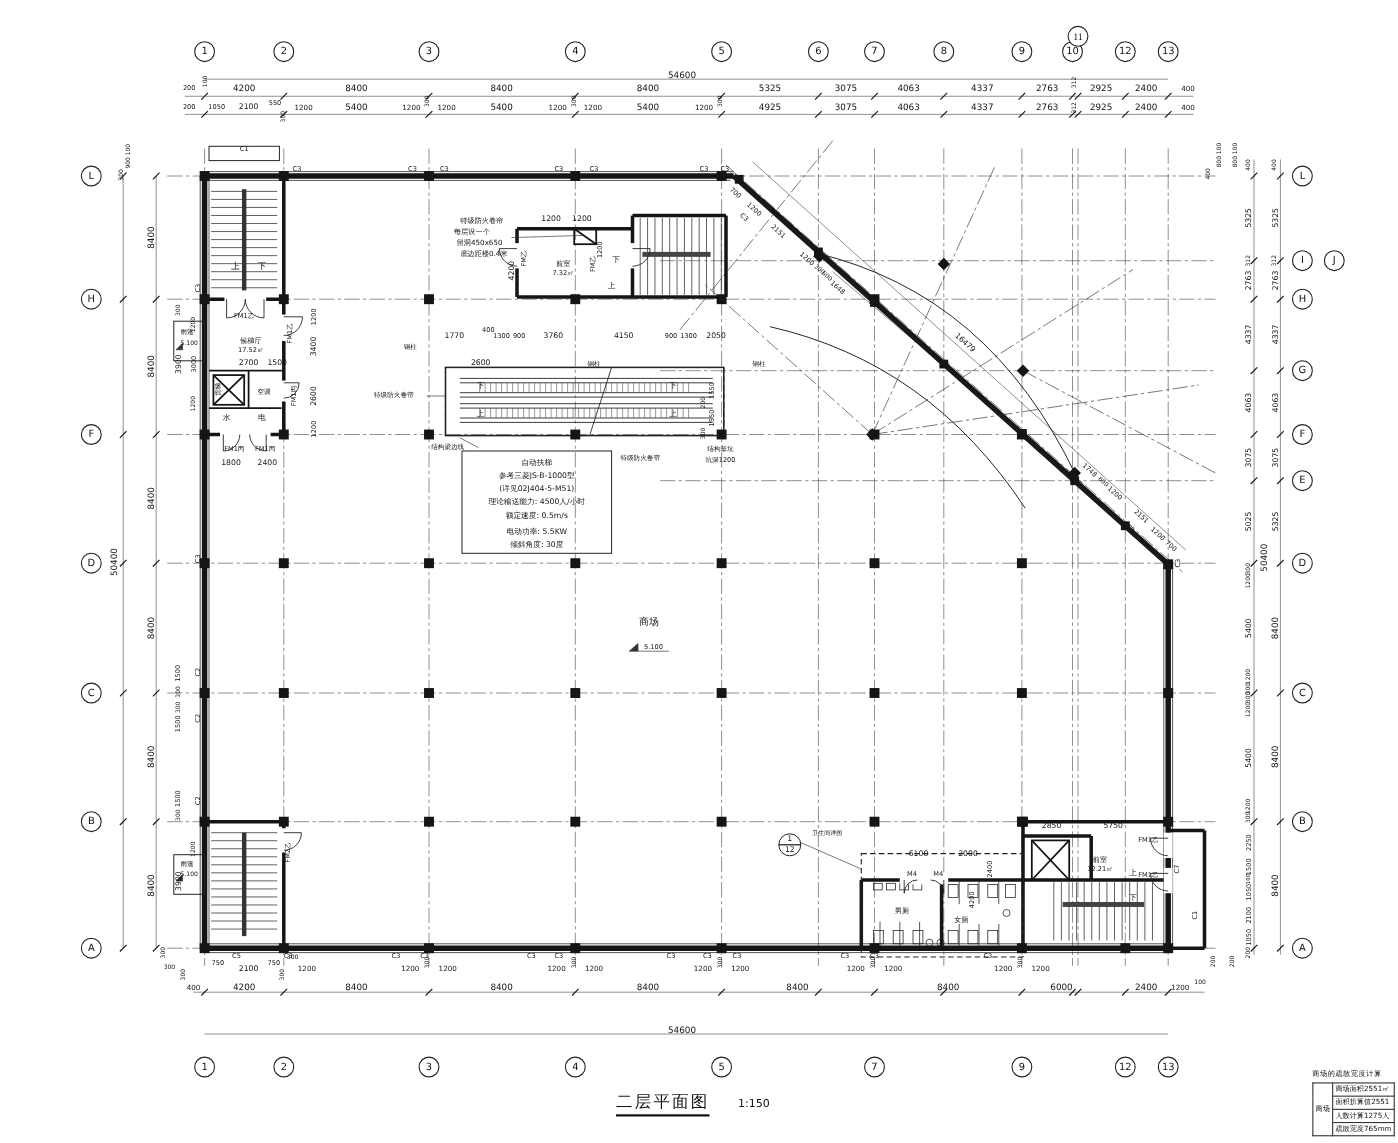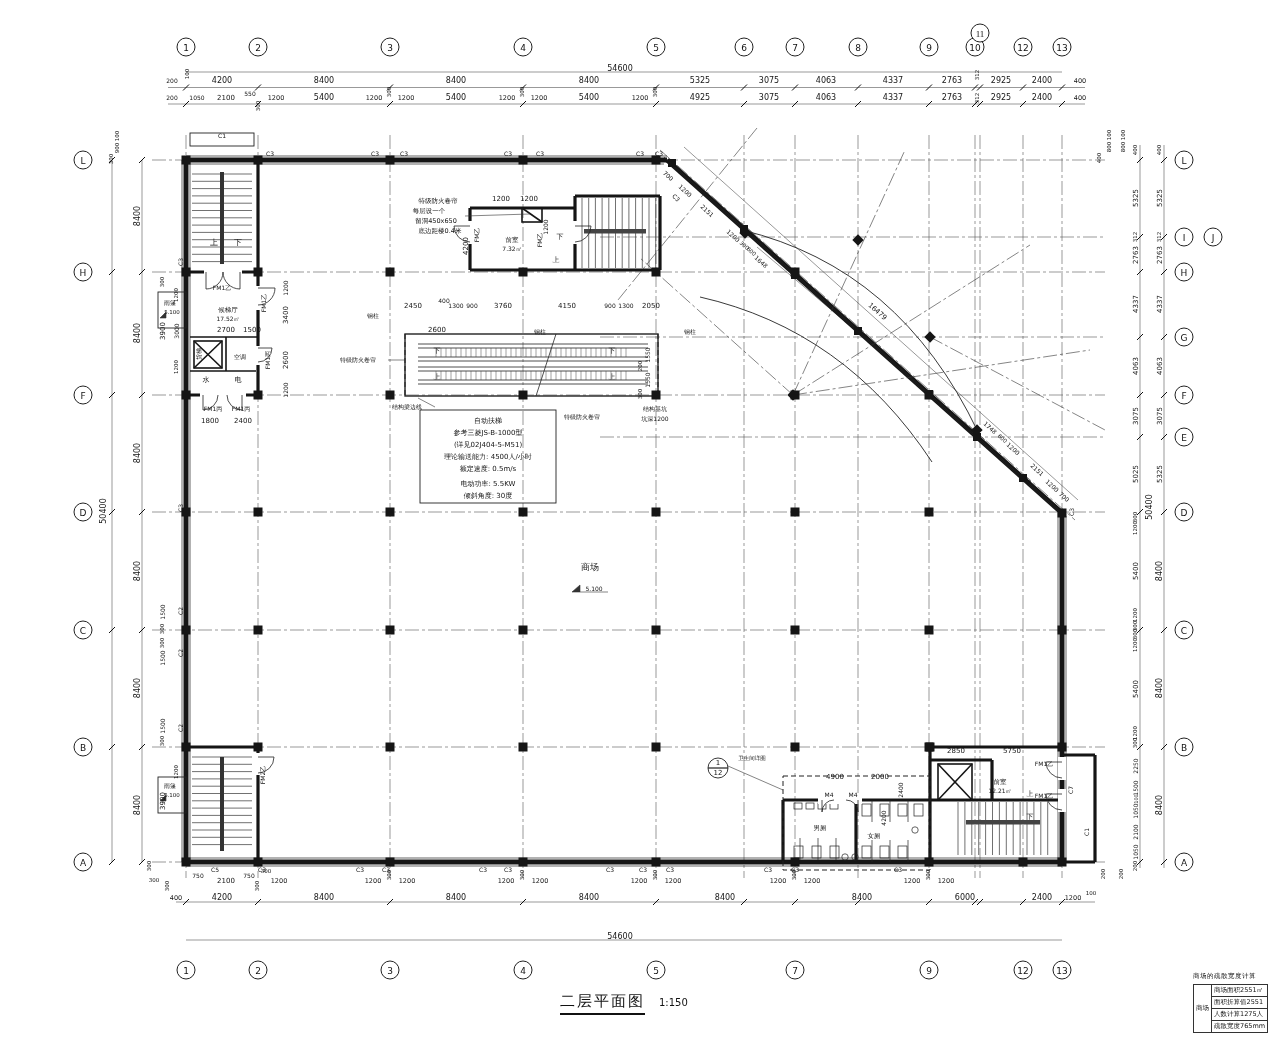--- a/index.html
+++ b/index.html
@@ -4,21 +4,21 @@
 <style>
   html,body{margin:0;padding:0;background:#fff;}
   #page{position:relative;width:1271px;height:1039px;background:#fff;overflow:hidden;
         font-family:"DejaVu Sans",sans-serif;color:#111;}
   #plan-svg{position:absolute;left:0;top:0;}
   .lbl{position:absolute;white-space:nowrap;color:#141414;line-height:1;
        transform:translate(-50%,-50%);}
   .bubble{position:absolute;width:17px;height:17px;border:1px solid #222;border-radius:50%;
           background:#fff;font-size:9px;display:flex;align-items:center;justify-content:center;
           transform:translate(-50%,-50%);color:#111;}
-  #drawing-title{position:absolute;left:560px;top:992px;display:flex;align-items:baseline;gap:14px;}
+  #drawing-title{position:absolute;left:560px;top:992px;display:flex;align-items:baseline;gap:26px;}
   #drawing-title .t{font-size:15px;letter-spacing:2px;border-bottom:2.5px solid #111;padding-bottom:2px;}
   #drawing-title .s{font-size:10px;}
   #calc-table{position:absolute;left:1193px;top:972px;width:120px;}
   #calc-table .tt{font-size:6.5px;margin-bottom:3px;letter-spacing:0.5px;}
   #calc-table table{border-collapse:collapse;}
   #calc-table td{border:1px solid #333;font-size:6.5px;padding:1px 2px;white-space:nowrap;}
 </style>
 </head>
 <body>
 
@@ -764,21 +764,21 @@
       <div class="lbl" style="left: 546px; top: 227px; font-size: 6px; transform: translate(-50%, -50%) rotate(-90deg);">1200</div>
       <div class="lbl" style="left: 477px; top: 235px; font-size: 6px; transform: translate(-50%, -50%) rotate(-90deg);">FM乙</div>
       <div class="lbl" style="left: 540px; top: 240px; font-size: 6px; transform: translate(-50%, -50%) rotate(-90deg);">FM乙</div>
       <div class="lbl" style="left: 512px; top: 240px; font-size: 6.5px; transform: translate(-50%, -50%) rotate(0deg);">前室</div>
       <div class="lbl" style="left: 512px; top: 249px; font-size: 6px; transform: translate(-50%, -50%) rotate(0deg);">7.32㎡</div>
       <div class="lbl" style="left: 560px; top: 237px; font-size: 7px; transform: translate(-50%, -50%) rotate(0deg);">下</div>
       <div class="lbl" style="left: 556px; top: 260px; font-size: 7px; transform: translate(-50%, -50%) rotate(0deg);">上</div>
       <div class="lbl" style="left: 373px; top: 316px; font-size: 6px; transform: translate(-50%, -50%) rotate(0deg);">钢柱</div>
       <div class="lbl" style="left: 540px; top: 332px; font-size: 6px; transform: translate(-50%, -50%) rotate(0deg);">钢柱</div>
       <div class="lbl" style="left: 690px; top: 332px; font-size: 6px; transform: translate(-50%, -50%) rotate(0deg);">钢柱</div>
-      <div class="lbl" style="left: 413px; top: 306px; font-size: 7px; transform: translate(-50%, -50%) rotate(0deg);">2450</div>
+      <div class="lbl" style="left: 413px; top: 306px; font-size: 7px; transform: translate(-50%, -50%) rotate(0deg);">1770</div>
       <div class="lbl" style="left: 444px; top: 301px; font-size: 6px; transform: translate(-50%, -50%) rotate(0deg);">400</div>
       <div class="lbl" style="left: 456px; top: 306px; font-size: 6px; transform: translate(-50%, -50%) rotate(0deg);">1300</div>
       <div class="lbl" style="left: 472px; top: 306px; font-size: 6px; transform: translate(-50%, -50%) rotate(0deg);">900</div>
       <div class="lbl" style="left: 503px; top: 306px; font-size: 7px; transform: translate(-50%, -50%) rotate(0deg);">3760</div>
       <div class="lbl" style="left: 567px; top: 306px; font-size: 7px; transform: translate(-50%, -50%) rotate(0deg);">4150</div>
       <div class="lbl" style="left: 610px; top: 306px; font-size: 6px; transform: translate(-50%, -50%) rotate(0deg);">900</div>
       <div class="lbl" style="left: 626px; top: 306px; font-size: 6px; transform: translate(-50%, -50%) rotate(0deg);">1300</div>
       <div class="lbl" style="left: 651px; top: 306px; font-size: 7px; transform: translate(-50%, -50%) rotate(0deg);">2050</div>
       <div class="lbl" style="left: 437px; top: 330px; font-size: 7px; transform: translate(-50%, -50%) rotate(0deg);">2600</div>
       <div class="lbl" style="left: 358px; top: 360px; font-size: 6px; transform: translate(-50%, -50%) rotate(0deg);">特级防火卷帘</div>
@@ -813,21 +813,21 @@
       <div class="lbl" style="left: 761px; top: 262px; font-size: 6px; transform: translate(-50%, -50%) rotate(42deg);">1648</div>
       <div class="lbl" style="left: 877px; top: 312px; font-size: 7px; transform: translate(-50%, -50%) rotate(42deg);">16479</div>
       <div class="lbl" style="left: 990px; top: 428px; font-size: 6px; transform: translate(-50%, -50%) rotate(42deg);">1748</div>
       <div class="lbl" style="left: 1002px; top: 439px; font-size: 5.5px; transform: translate(-50%, -50%) rotate(42deg);">600</div>
       <div class="lbl" style="left: 1013px; top: 449px; font-size: 6px; transform: translate(-50%, -50%) rotate(42deg);">1200</div>
       <div class="lbl" style="left: 1037px; top: 470px; font-size: 6px; transform: translate(-50%, -50%) rotate(42deg);">2151</div>
       <div class="lbl" style="left: 1027px; top: 481px; font-size: 6px; transform: translate(-50%, -50%) rotate(42deg);">C3</div>
       <div class="lbl" style="left: 1052px; top: 486px; font-size: 6px; transform: translate(-50%, -50%) rotate(42deg);">1200</div>
       <div class="lbl" style="left: 1064px; top: 497px; font-size: 6px; transform: translate(-50%, -50%) rotate(42deg);">700</div>
       <div class="lbl" style="left: 1072px; top: 512px; font-size: 6px; transform: translate(-50%, -50%) rotate(-90deg);">C3</div>
-      <div class="lbl" style="left: 835px; top: 777px; font-size: 7px; transform: translate(-50%, -50%) rotate(0deg);">4900</div>
+      <div class="lbl" style="left: 835px; top: 777px; font-size: 7px; transform: translate(-50%, -50%) rotate(0deg);">6100</div>
       <div class="lbl" style="left: 880px; top: 777px; font-size: 7px; transform: translate(-50%, -50%) rotate(0deg);">2000</div>
       <div class="lbl" style="left: 901px; top: 790px; font-size: 6px; transform: translate(-50%, -50%) rotate(-90deg);">2400</div>
       <div class="lbl" style="left: 829px; top: 795px; font-size: 6px; transform: translate(-50%, -50%) rotate(0deg);">M4</div>
       <div class="lbl" style="left: 853px; top: 795px; font-size: 6px; transform: translate(-50%, -50%) rotate(0deg);">M4</div>
       <div class="lbl" style="left: 820px; top: 828px; font-size: 6.5px; transform: translate(-50%, -50%) rotate(0deg);">男厕</div>
       <div class="lbl" style="left: 874px; top: 836px; font-size: 6.5px; transform: translate(-50%, -50%) rotate(0deg);">女厕</div>
       <div class="lbl" style="left: 884px; top: 818px; font-size: 6px; transform: translate(-50%, -50%) rotate(-90deg);">4200</div>
       <div class="lbl" style="left: 752px; top: 759px; font-size: 5.5px; transform: translate(-50%, -50%) rotate(0deg);">卫生间详图</div>
       <div class="lbl" style="left: 956px; top: 751px; font-size: 7px; transform: translate(-50%, -50%) rotate(0deg);">2850</div>
       <div class="lbl" style="left: 1012px; top: 751px; font-size: 7px; transform: translate(-50%, -50%) rotate(0deg);">5750</div>

